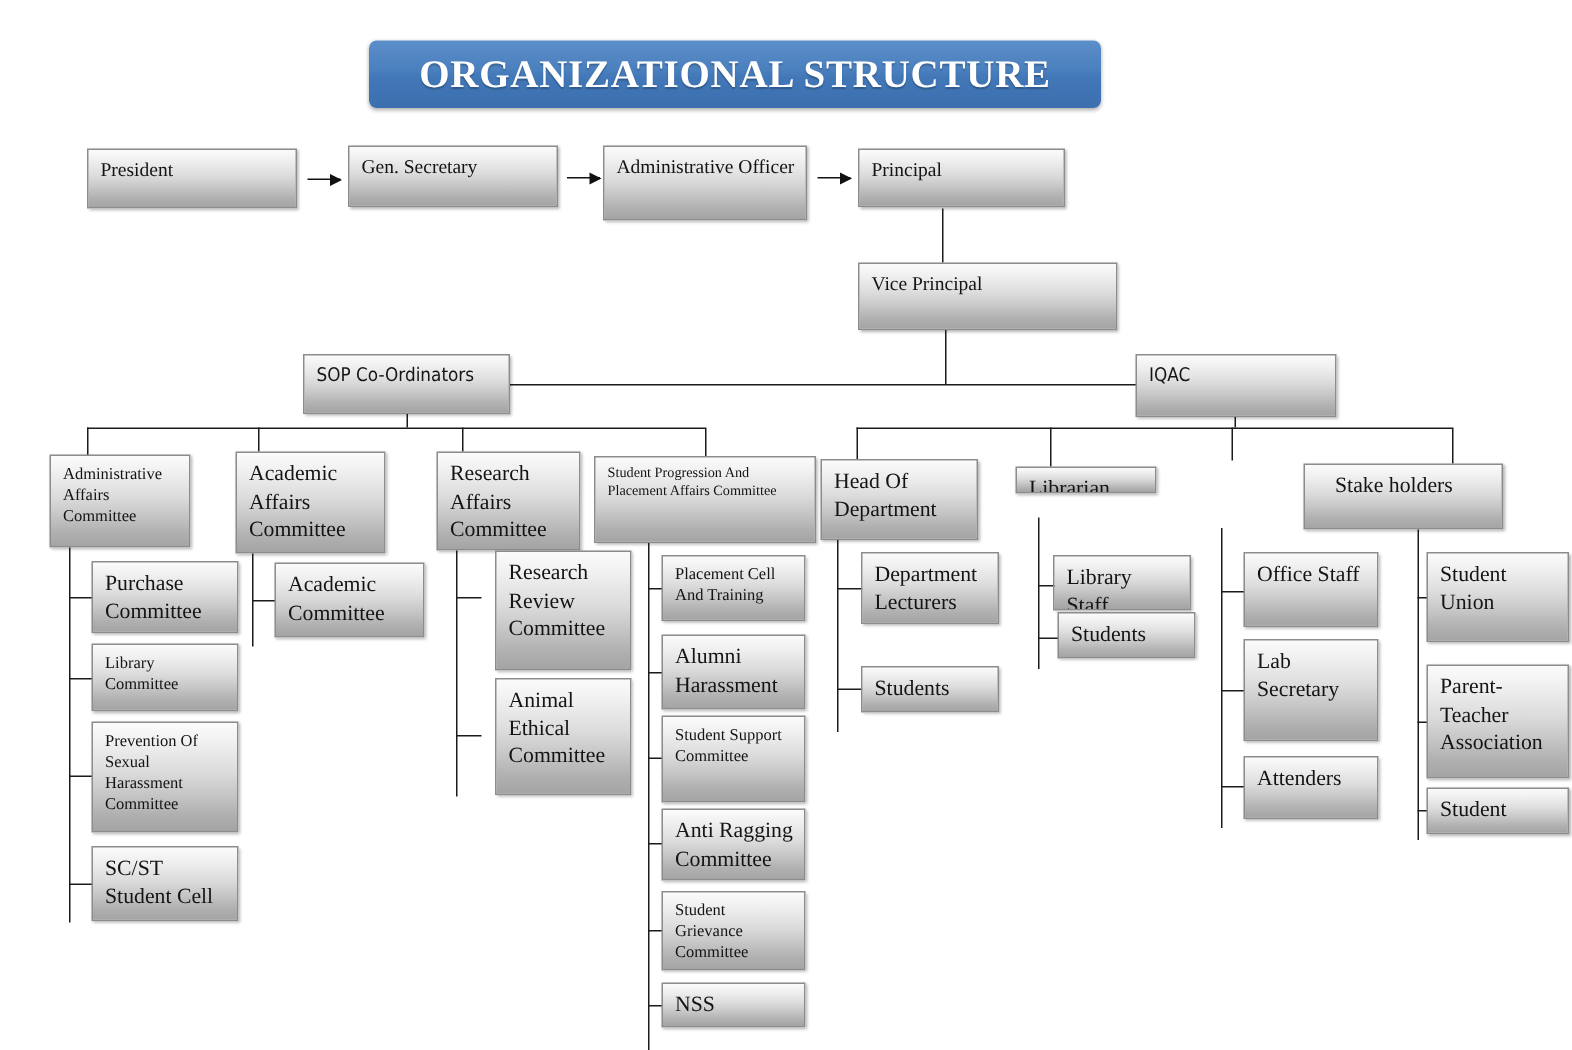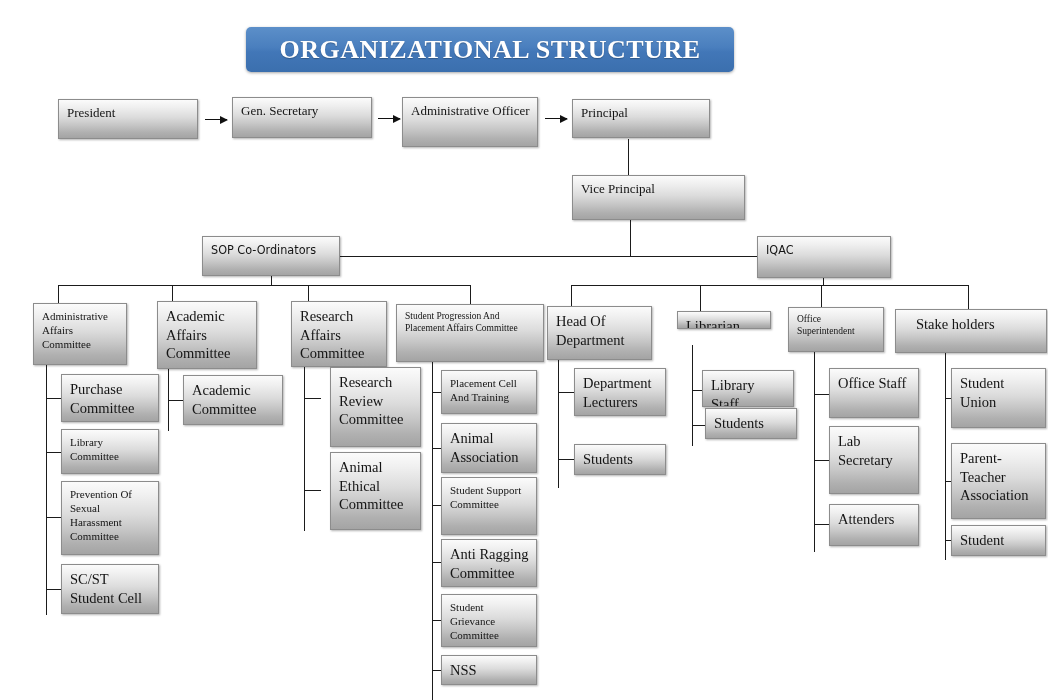--- a/index.html
+++ b/index.html
@@ -207,21 +207,21 @@
   </div>
   <div class="vline" style="left:432px; top:362px; height:338px;"></div>
 
   <div class="hline thin" style="left:432px; top:392px; width:12px;"></div>
   <div class="node sz-sm" style="left:441px; top:370px; width:96px; height:44px;">
     <span>Placement Cell And Training</span>
   </div>
 
   <div class="hline thin" style="left:432px; top:448px; width:12px;"></div>
   <div class="node sz-lg" style="left:441px; top:423px; width:96px; height:50px;">
-    <span>Animal Association</span>
+    <span>Alumni Harassment</span>
   </div>
 
   <div class="hline thin" style="left:432px; top:505px; width:12px;"></div>
   <div class="node sz-sm" style="left:441px; top:477px; width:96px; height:58px;">
     <span>Student Support Committee</span>
   </div>
 
   <div class="hline thin" style="left:432px; top:562px; width:12px;"></div>
   <div class="node sz-lg" style="left:441px; top:539px; width:96px; height:48px;">
     <span>Anti Ragging Committee</span>
@@ -260,41 +260,38 @@
   <div class="hline thin" style="left:692px; top:390px; width:14px;"></div>
   <div class="node sz-lg" style="left:702px; top:370px; width:92px; height:37px;">
     <span>Library Staff</span>
   </div>
 
   <div class="hline thin" style="left:692px; top:425px; width:14px;"></div>
   <div class="node sz-lg" style="left:705px; top:408px; width:92px; height:31px;">
     <span>Students</span>
   </div>
 
-  <div class="node sz-xs" style="left:788px; top:307px; width:96px; height:45px;">
-    <span>Office Superintendent</span>
-  </div>
   <div class="vline" style="left:814px; top:352px; height:200px;"></div>
 
   <div class="hline thin" style="left:814px; top:394px; width:16px;"></div>
   <div class="node sz-lg" style="left:829px; top:368px; width:90px; height:50px;">
     <span>Office Staff</span>
   </div>
 
   <div class="hline thin" style="left:814px; top:460px; width:16px;"></div>
   <div class="node sz-lg" style="left:829px; top:426px; width:90px; height:68px;">
     <span>Lab Secretary</span>
   </div>
 
   <div class="hline thin" style="left:814px; top:524px; width:16px;"></div>
   <div class="node sz-lg" style="left:829px; top:504px; width:90px; height:42px;">
     <span>Attenders</span>
   </div>
 
-  <div class="node sz-lg" style="left:895px; top:309px; width:152px; height:44px;padding-left:20px;">
+  <div class="node sz-lg" style="left:869px; top:309px; width:133px; height:44px;padding-left:20px;">
     <span>Stake holders</span>
   </div>
   <div class="vline" style="left:945px; top:353px; height:207px;"></div>
 
   <div class="hline thin" style="left:945px; top:398px; width:14px;"></div>
   <div class="node sz-lg" style="left:951px; top:368px; width:95px; height:60px;">
     <span>Student Union</span>
   </div>
 
   <div class="hline thin" style="left:945px; top:481px; width:14px;"></div>

